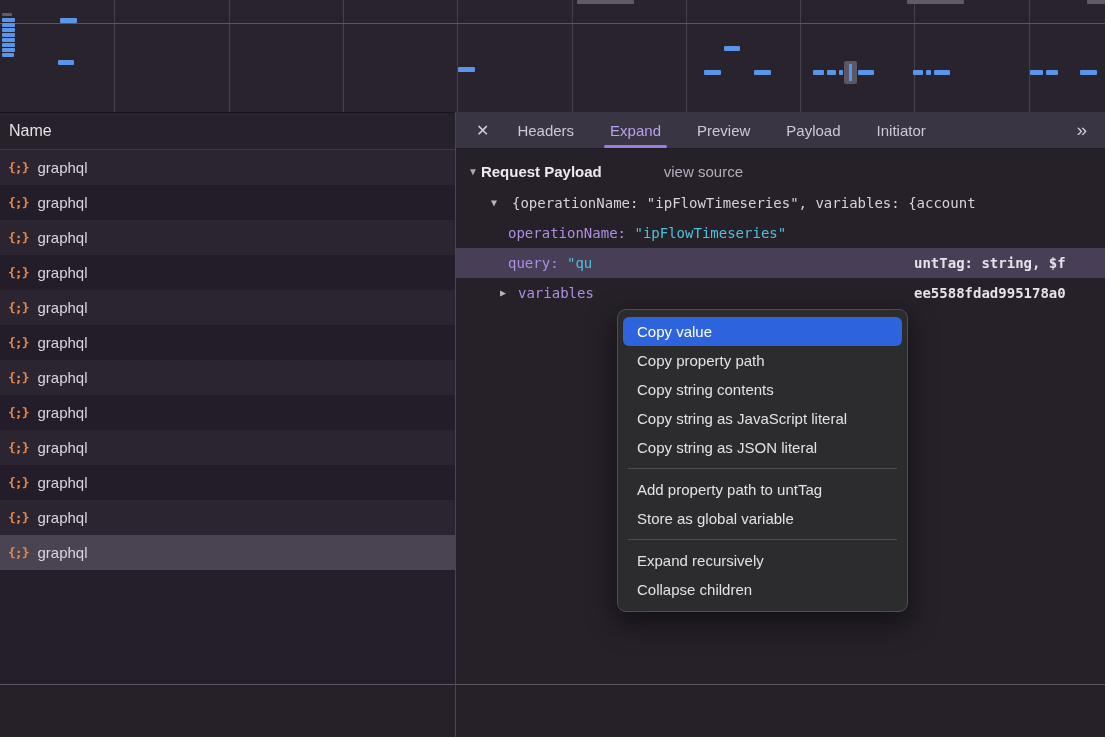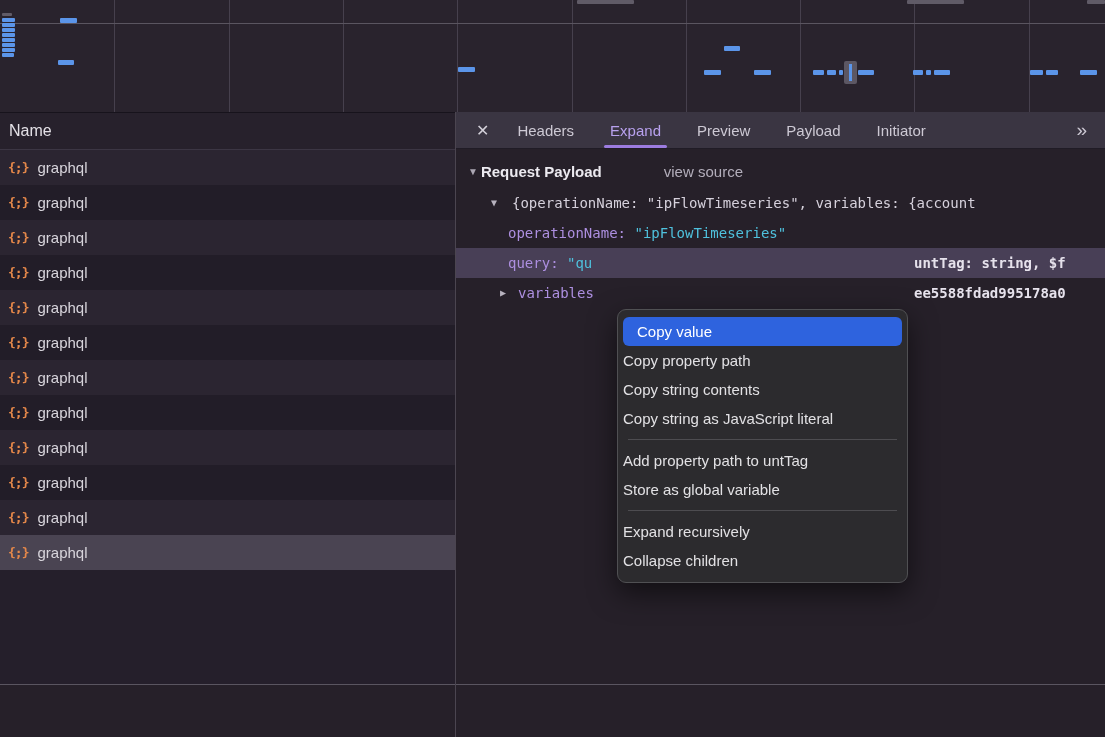--- a/index.html
+++ b/index.html
@@ -55,21 +55,21 @@
   .frag.light{color:#e6e2ec;}
 
   
   .hdivider{position:absolute;left:0;top:684px;width:1105px;height:1px;background:#5a5560;}
   .footer{position:absolute;left:0;top:685px;width:1105px;height:52px;background:#262029;}
 
   
   .context-menu{position:absolute;left:617px;top:270px;width:289px;background:#2c2b2e;
                 border:1px solid #505053;border-radius:9px;padding:7px 0;z-index:10;
                 box-shadow:0 10px 28px rgba(0,0,0,.55);font-size:15px;color:#e2e1e4;margin-top:39px;}
-  .menu-item{height:29px;line-height:29px;padding-left:5px;white-space:nowrap;}
+  .menu-item{height:29px;line-height:29px;padding-left:19px;white-space:nowrap;}
   .menu-item.highlighted{background:var(--selection-blue,#2e63de);color:#ffffff;
                          margin:0 5px;padding-left:14px;border-radius:6px;}
   .menu-divider{height:1px;background:#4d4c50;margin:6px 10px;}
 </style>
 </head>
 <body>
 
 <div class="app">
 
   <div class="overview">
@@ -218,20 +218,21 @@
 
   <div class="hdivider"></div>
   <div class="footer"></div>
   <div class="vsplit"></div>
 
   <div class="context-menu" id="context-menu">
       <div class="menu-item highlighted">Copy value</div>
       <div class="menu-item">Copy property path</div>
       <div class="menu-item">Copy string contents</div>
       <div class="menu-item">Copy string as JavaScript literal</div>
+      <div class="menu-item">Copy string as JSON literal</div>
       <div class="menu-divider"></div>
       <div class="menu-item">Add property path to untTag</div>
       <div class="menu-item">Store as global variable</div>
       <div class="menu-divider"></div>
       <div class="menu-item">Expand recursively</div>
       <div class="menu-item">Collapse children</div>
     </div>
 </div>
 
 </body></html>

